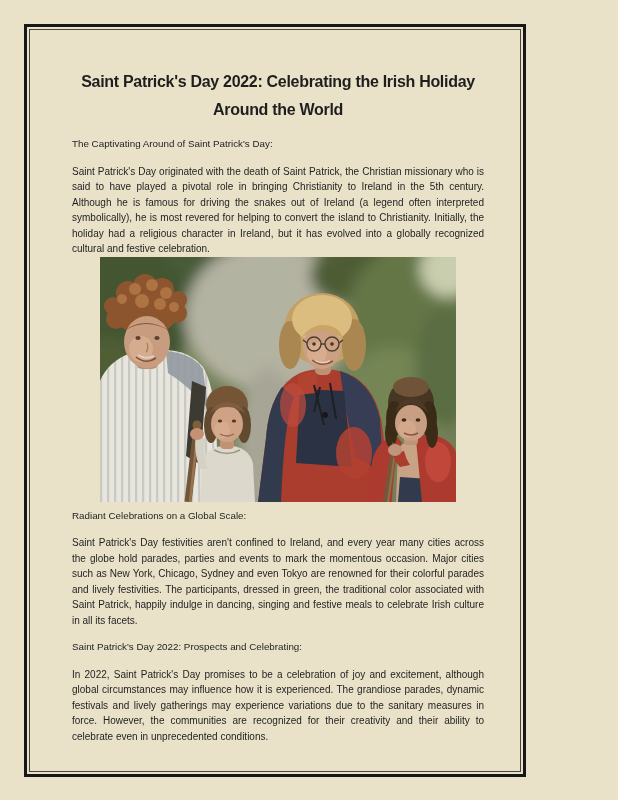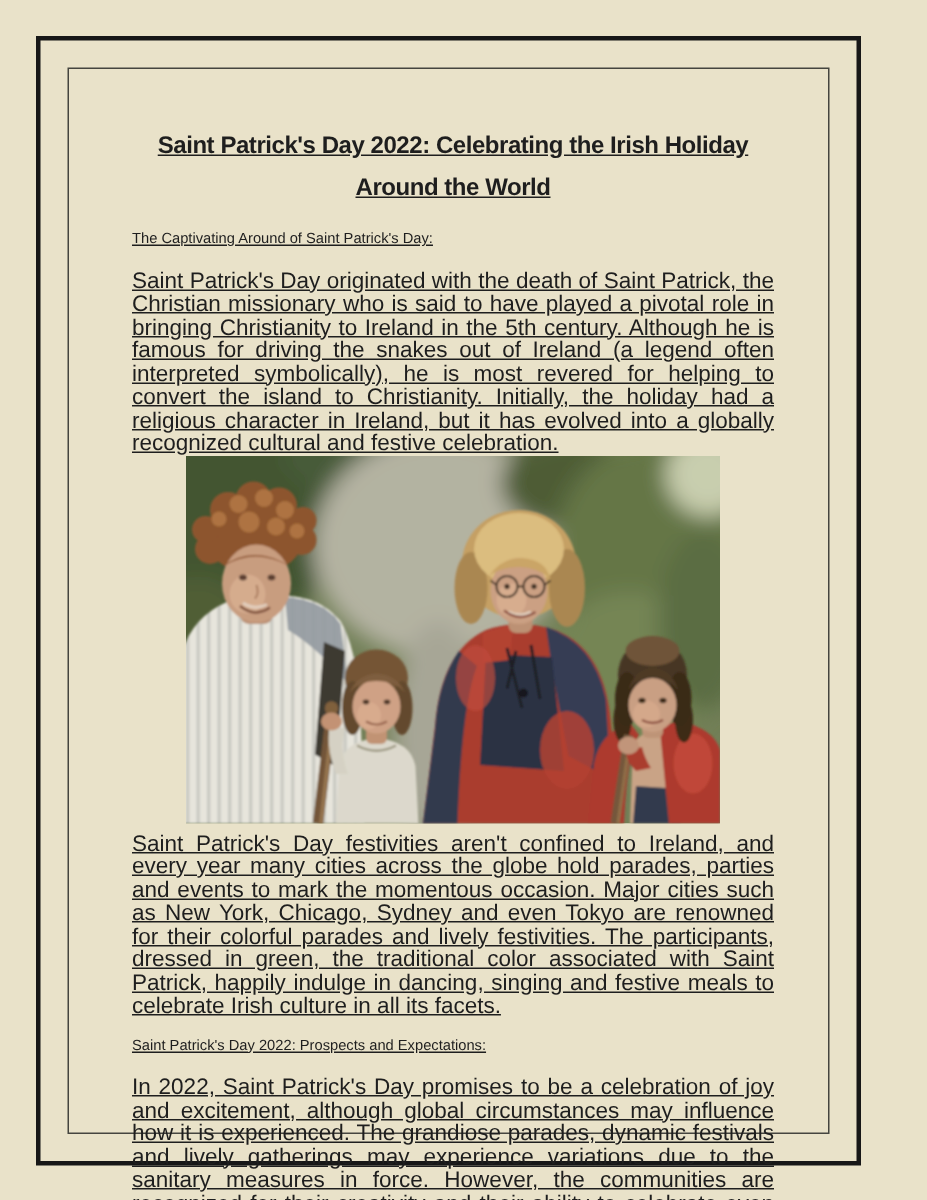--- a/index.html
+++ b/index.html
@@ -14,26 +14,25 @@
   }
   .page {
     position: relative;
     width: 618px;
     height: 800px;
   }
   .frame {
     position: absolute;
     left: 24px;
     top: 24px;
-    width: 550px;
+    width: 502px;
     height: 753px;
     box-sizing: border-box;
     border: 3px solid #171717;
-    padding: 18px;
-    text-decoration: underline;
+    padding: 2px;
   }
   .inner {
     box-sizing: border-box;
     width: 100%;
     height: 100%;
     border: 1px solid #45453f;
   }
   .content {
     padding: 38px 36px 0 42px;
   }
@@ -44,21 +43,21 @@
     line-height: 28px;
     font-weight: bold;
     text-align: center;
   }
   .sec-heading {
     font-size: 9.8px;
     line-height: 15.5px;
     margin: 0 0 12px 0;
   }
   p.body-para {
-    font-size: 15px;
+    font-size: 10px;
     line-height: 15.5px;
     text-align: justify;
     margin: 0 0 11px 0;
   }
   .photo-wrap {
     margin: -11px 0 6px 0;
     text-align: center;
   }
   svg.photo {
     display: block;
@@ -220,21 +219,22 @@
                 </g>
                 <path d="M 300 210 Q 292 202 294 196 L 304 194 Q 306 202 310 208 Z" fill="#a83428"></path>
                 <ellipse cx="295" cy="193" rx="7" ry="6" fill="#c09276"></ellipse>
               </g>
             </g>
 
             <rect width="356" height="245" fill="#d8d4bc" opacity="0.05"></rect>
           </svg>
         </div>
 
+        <div class="sec-heading">Radiant Celebrations on a Global Scale:</div>
         <p class="body-para">Saint Patrick's Day festivities aren't confined to Ireland, and every year many cities across the globe hold parades, parties and events to mark the momentous occasion. Major cities such as New York, Chicago, Sydney and even Tokyo are renowned for their colorful parades and lively festivities. The participants, dressed in green, the traditional color associated with Saint Patrick, happily indulge in dancing, singing and festive meals to celebrate Irish culture in all its facets.</p>
 
-        <div class="sec-heading">Saint Patrick's Day 2022: Prospects and Expectations:</div>
+        <div class="sec-heading">Saint Patrick's Day 2022: Prospects and Celebrating:</div>
         <p class="body-para">In 2022, Saint Patrick's Day promises to be a celebration of joy and excitement, although global circumstances may influence how it is experienced. The grandiose parades, dynamic festivals and lively gatherings may experience variations due to the sanitary measures in force. However, the communities are recognized for their creativity and their ability to celebrate even in unprecedented conditions.</p>
 
       </div>
     </div>
   </div>
 </div>
 
 </body></html>

